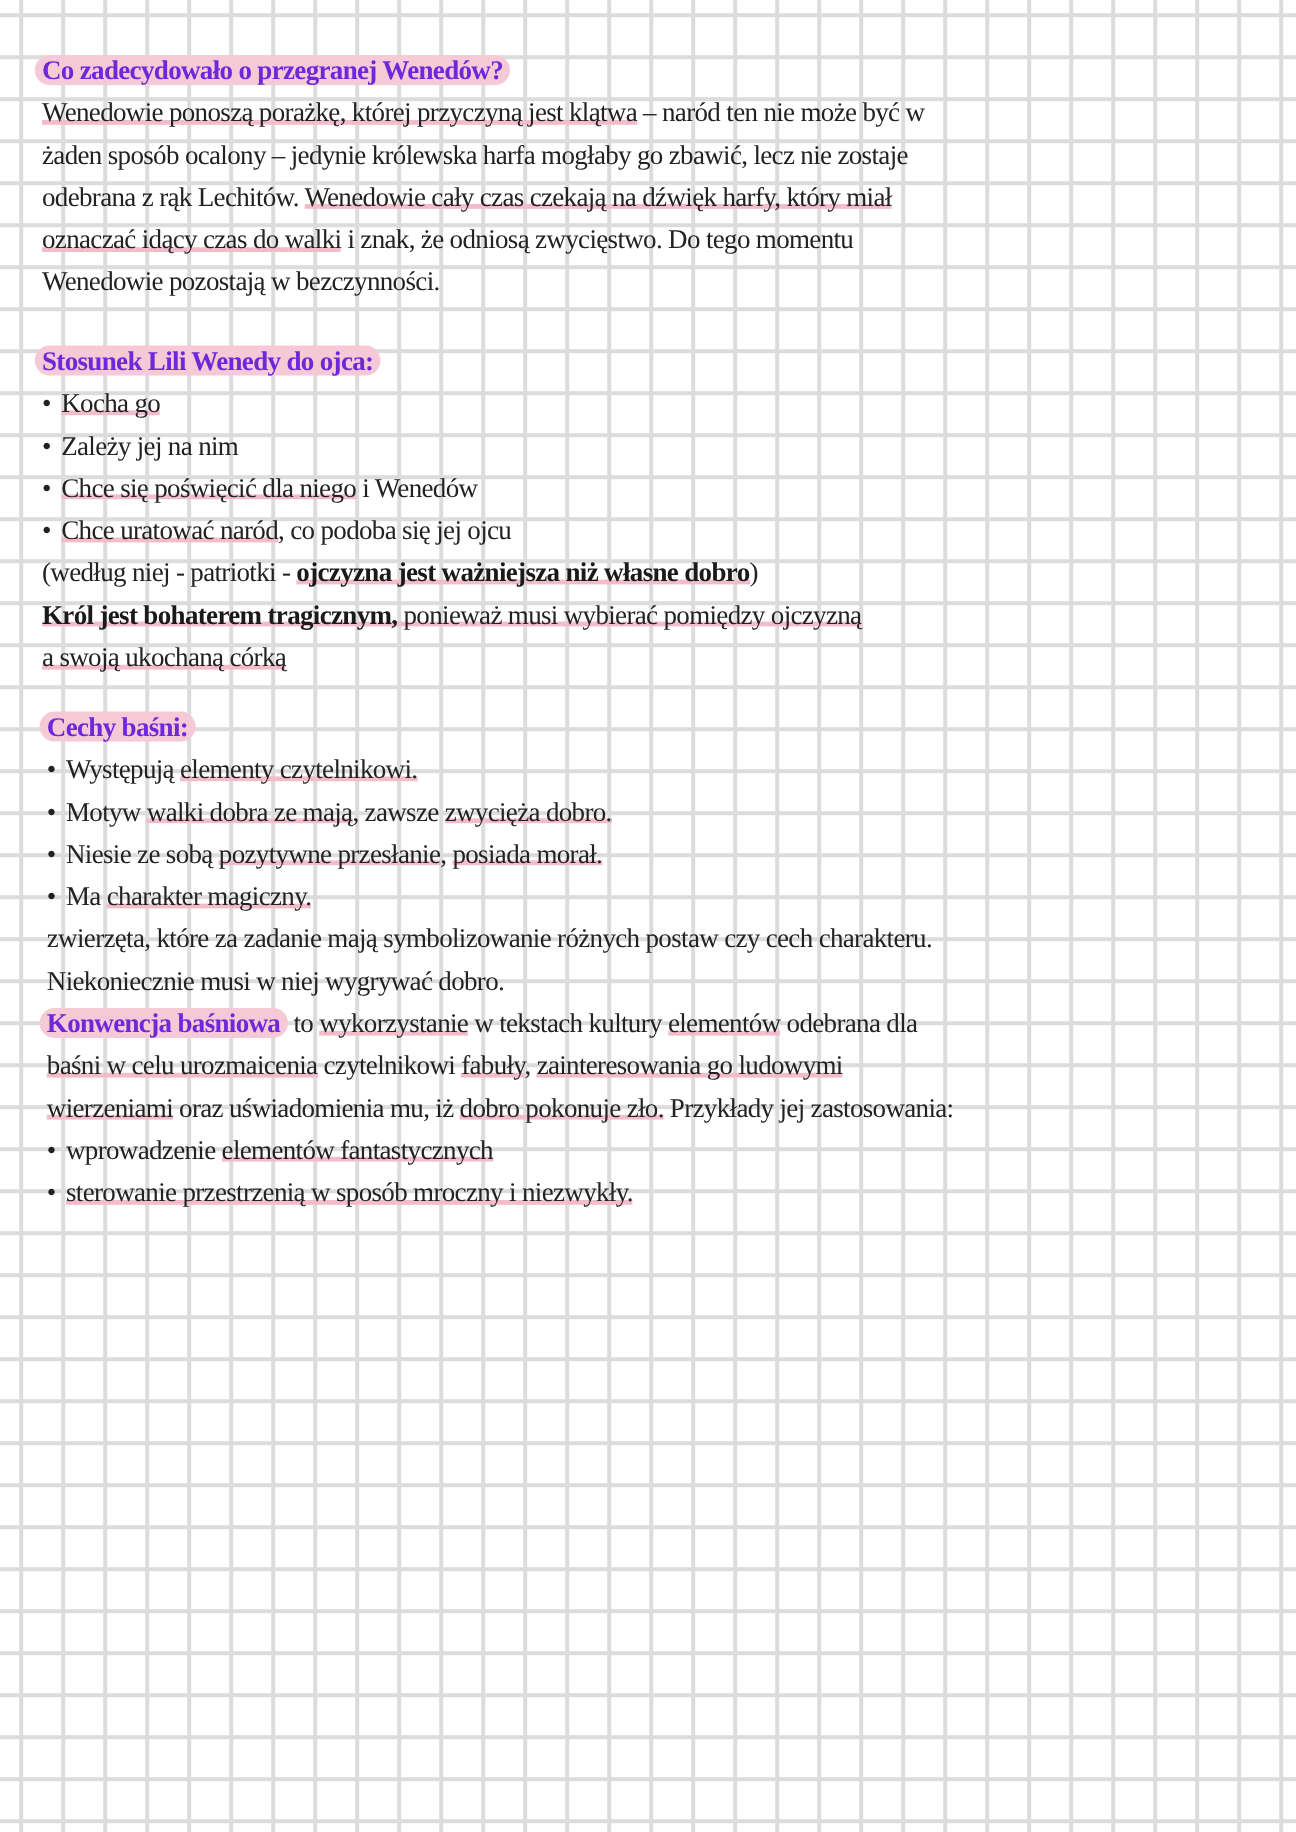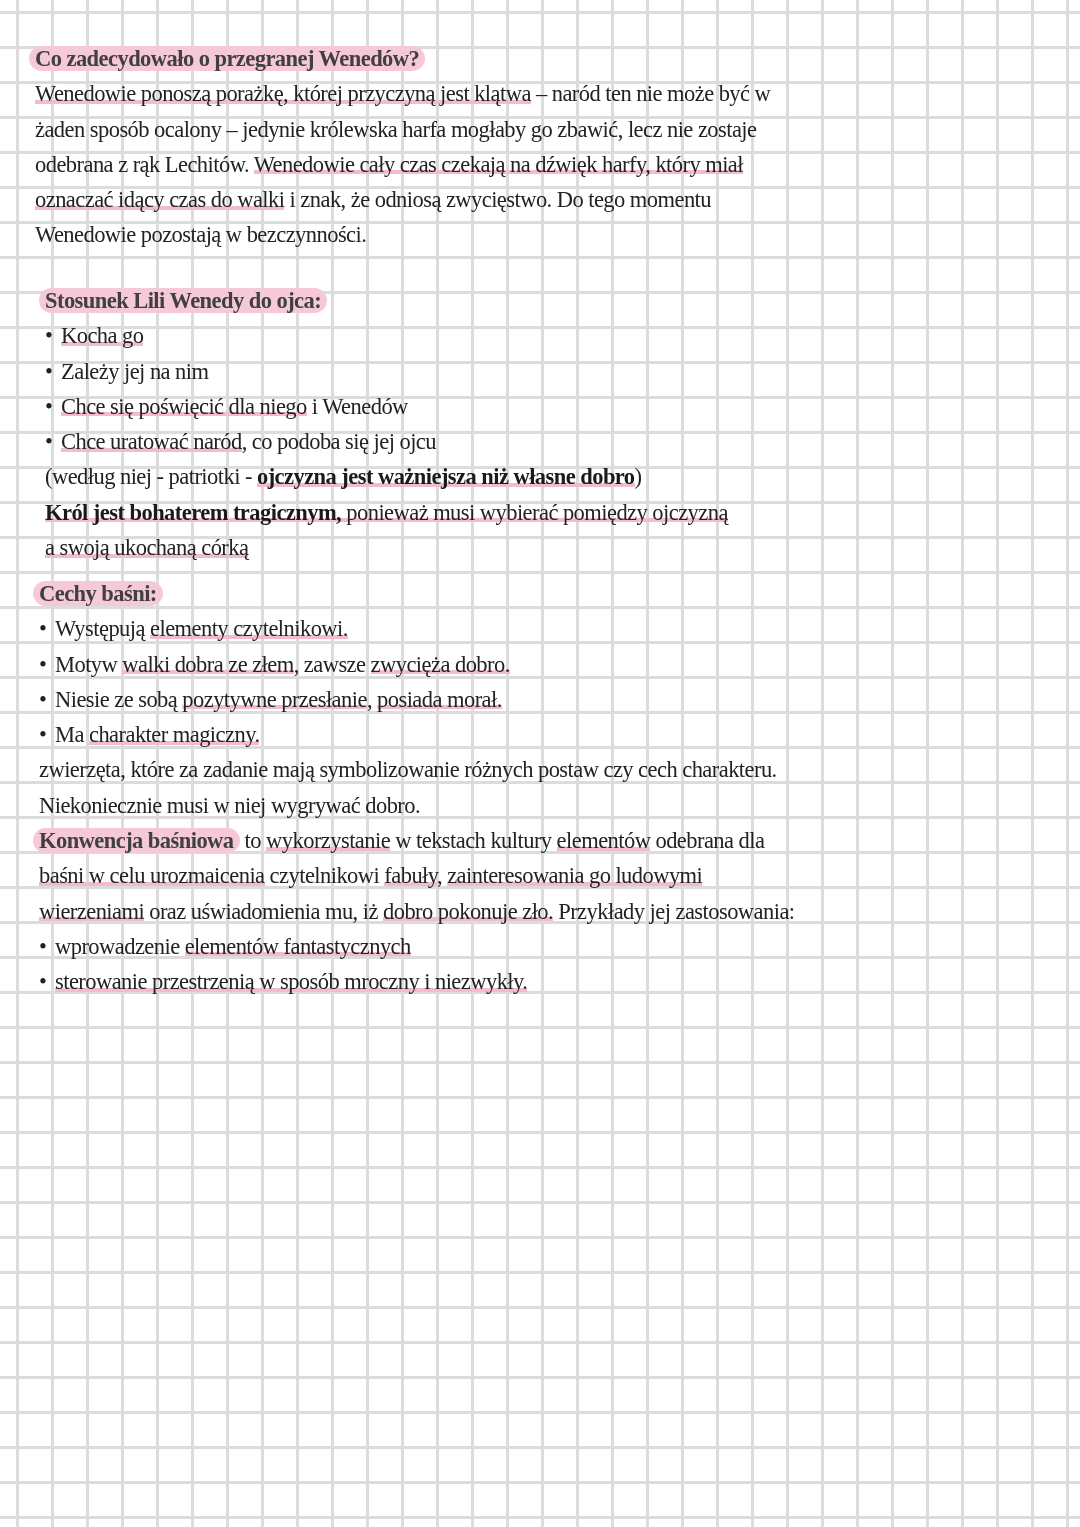--- a/index.html
+++ b/index.html
@@ -30,21 +30,21 @@
     white-space: nowrap;
     font-family: "Liberation Serif", "DejaVu Serif", serif;
   }
   .line { display: block; height: 35.3px; }
   .hl {
     background: #f6c9d6;
     border-radius: 14px;
     padding: 0 6px 0 6px;
     margin-left: -6px;
     font-weight: bold;
-    color: #404040;
+    color: #6d28d9;
   }
   .b { font-weight: bold; color: #1a1a1a; }
   .u {
     background-image: linear-gradient(#f2bccb, #f2bccb);
     background-repeat: no-repeat;
     background-size: 100% 4px;
     background-position: 0 88%;
     margin-top: 48px;
   }
   .bullet { display: inline-block; width: 16px; text-align: left; }
@@ -54,34 +54,34 @@
 
 <div class="page">
   <div class="block" id="sec-przegrana" style="left:35px; top:41px;">
       <span class="line"><span class="hl">Co zadecydowało o przegranej Wenedów?</span></span>
       <span class="line"><span class="u">Wenedowie ponoszą porażkę, której przyczyną jest klątwa</span><span> – naród ten nie może być w</span></span>
       <span class="line"><span>żaden sposób ocalony – jedynie królewska harfa mogłaby go zbawić, lecz nie zostaje</span></span>
       <span class="line"><span>odebrana z rąk Lechitów. </span><span class="u">Wenedowie cały czas czekają na dźwięk harfy, który miał</span></span>
       <span class="line"><span class="u">oznaczać idący czas do walki</span><span> i znak, że odniosą zwycięstwo. Do tego momentu</span></span>
       <span class="line"><span>Wenedowie pozostają w bezczynności.</span></span>
     </div>
-  <div class="block" id="sec-stosunek" style="left:45px; top:283px;">
+  <div class="block" id="sec-stosunek" style="left:35px; top:283px;">
       <span class="line"><span class="hl">Stosunek Lili Wenedy do ojca:</span></span>
       <span class="line"><span class="bullet">•</span><span class="u">Kocha go</span></span>
       <span class="line"><span class="bullet">•</span><span>Zależy jej na nim</span></span>
       <span class="line"><span class="bullet">•</span><span class="u">Chce się poświęcić dla niego</span><span> i Wenedów</span></span>
       <span class="line"><span class="bullet">•</span><span class="u">Chce uratować naród</span><span>, co podoba się jej ojcu</span></span>
       <span class="line"><span>(według niej - patriotki - </span><span class="b u">ojczyzna jest ważniejsza niż własne dobro</span><span>)</span></span>
       <span class="line"><span class="b u">Król jest bohaterem tragicznym,</span><span class="u"> ponieważ musi wybierać pomiędzy ojczyzną</span></span>
       <span class="line"><span class="u">a swoją ukochaną córką</span></span>
     </div>
-  <div class="block" id="sec-cechy" style="left:39px; top:576px;">
+  <div class="block" id="sec-cechy" style="left:39px; top:588px;">
       <span class="line"><span class="hl">Cechy baśni:</span></span>
       <span class="line"><span class="bullet">•</span><span>Występują </span><span class="u">elementy czytelnikowi.</span></span>
-      <span class="line"><span class="bullet">•</span><span>Motyw </span><span class="u">walki dobra ze złem</span><span>, zawsze </span><span class="u">zwycięża dobro.</span></span>
+      <span class="line"><span class="bullet">•</span><span>Motyw </span><span class="u">walki dobra ze mają</span><span>, zawsze </span><span class="u">zwycięża dobro.</span></span>
       <span class="line"><span class="bullet">•</span><span>Niesie ze sobą </span><span class="u">pozytywne przesłanie</span><span>, </span><span class="u">posiada morał.</span></span>
       <span class="line"><span class="bullet">•</span><span>Ma </span><span class="u">charakter magiczny.</span></span>
       <span class="line"><span>zwierzęta, które za zadanie mają symbolizowanie różnych postaw czy cech charakteru.</span></span>
       <span class="line"><span>Niekoniecznie musi w niej wygrywać dobro.</span></span>
       <span class="line"><span class="hl">Konwencja baśniowa</span><span> to </span><span class="u">wykorzystanie</span><span> w tekstach kultury </span><span class="u">elementów</span><span> odebrana dla</span></span>
       <span class="line"><span class="u">baśni w celu urozmaicenia</span><span> czytelnikowi </span><span class="u">fabuły</span><span>, </span><span class="u">zainteresowania go ludowymi</span></span>
       <span class="line"><span class="u">wierzeniami</span><span> oraz uświadomienia mu, iż </span><span class="u">dobro pokonuje zło.</span><span> Przykłady jej zastosowania:</span></span>
       <span class="line"><span class="bullet">•</span><span>wprowadzenie </span><span class="u">elementów fantastycznych</span></span>
       <span class="line"><span class="bullet">•</span><span class="u">sterowanie przestrzenią w sposób mroczny i niezwykły.</span></span>
     </div>

